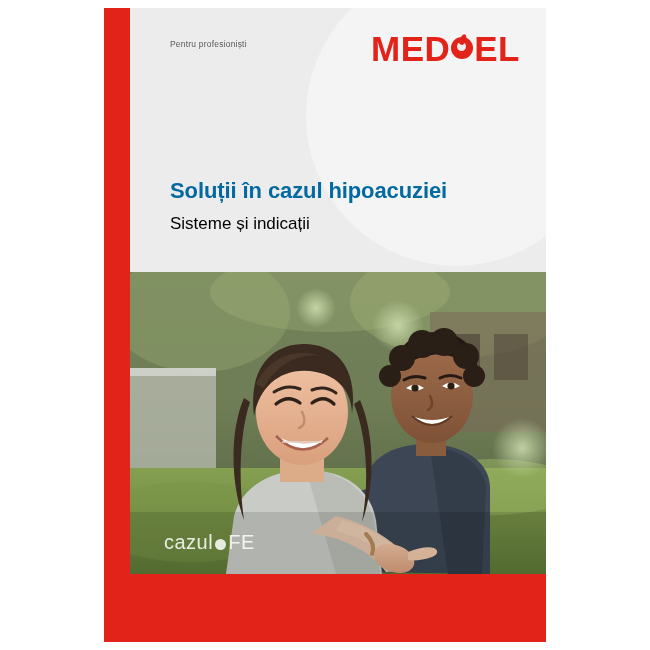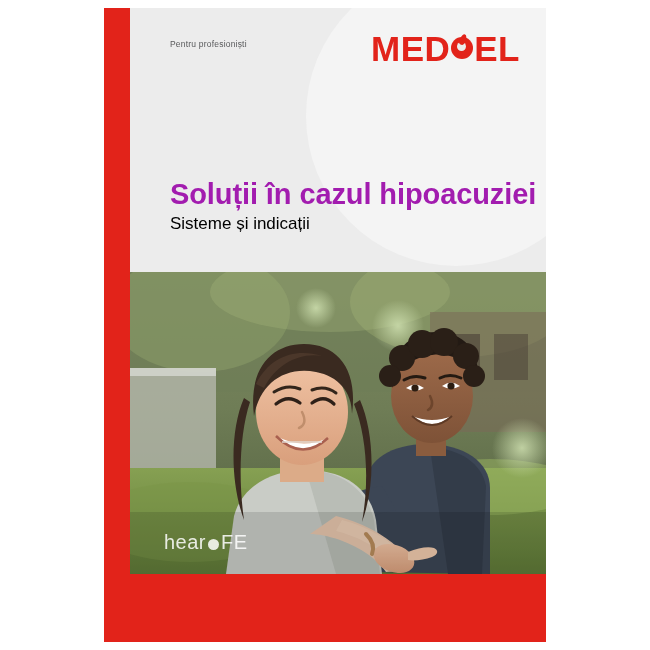--- a/index.html
+++ b/index.html
@@ -122,23 +122,23 @@
     height: 9px;
     border-radius: 50%;
     background: #ececec;
   }
 
   
   .title {
     position: absolute;
     left: 40px;
     top: 170px;
-    font-size: 29px;
+    font-size: 22px;
     font-weight: bold;
-    color: #a21caf;
+    color: #0369a1;
     letter-spacing: -0.1px;
   }
   .subtitle {
     position: absolute;
     left: 40px;
     top: 206px;
     font-size: 17px;
     color: #000000;
     font-weight: normal;
   }
@@ -317,20 +317,20 @@
 
         <path d="M172 140 q6 12 -3 16" stroke="#c08e6c" stroke-width="2.5" fill="none" stroke-linecap="round"></path>
 
         <path d="M146 164 q26 24 52 2 q-26 12 -52 -2 z" fill="#ffffff"></path>
         <path d="M146 164 q26 26 52 2" stroke="#a9604f" stroke-width="2.5" fill="none"></path>
         <path d="M152 170 h40" stroke="#e2d7cf" stroke-width="1.4" fill="none"></path>
 
         <rect x="0" y="240" width="416" height="62" fill="#000000" opacity="0.12"></rect>
       </svg>
 
-      <div class="hearlife"><span>hear</span><span class="mark"></span><span>FE</span></div>
+      <div class="hearlife"><span>cazul</span><span class="mark"></span><span>FE</span></div>
     </div>
 
     <div class="red-band"></div>
 
   </div>
 
 </div>
 
 </body></html>

